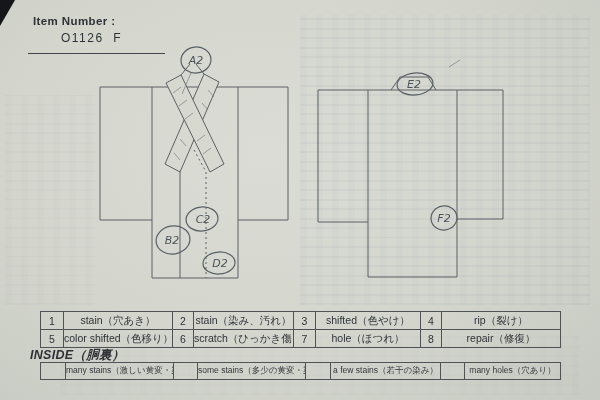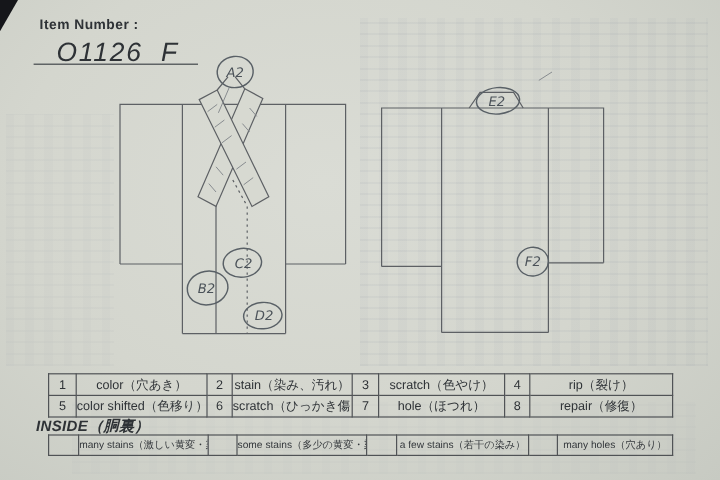--- a/index.html
+++ b/index.html
@@ -27,22 +27,22 @@
   .photo-corner{
     position:absolute;left:0;top:0;width:15px;height:26px;
     background:#15161a;
     clip-path:polygon(0 0,100% 0,0 100%);
   }
   .hdr-label{
     position:absolute;left:33px;top:15px;
     font-size:11.5px;font-weight:700;letter-spacing:.4px;color:#2e3236;
   }
   .hdr-value{
-    position:absolute;left:47px;top:31px;
-    font-size:22px;letter-spacing:1.5px;color:#2e3236;white-space:pre;font-style:italic;
+    position:absolute;left:61px;top:31px;
+    font-size:12px;letter-spacing:1.5px;color:#2e3236;white-space:pre;
   }
   .hdr-underline{
     position:absolute;left:28px;top:53px;width:137px;height:1.2px;
     background:#43474b;
   }
   svg.diagrams{position:absolute;left:0;top:0;}
   svg .sketch{stroke:#5d6064;stroke-width:1;fill:none;}
   svg .band{stroke:#5d6064;stroke-width:1;fill:#d7d9d1;}
   svg .hatch{stroke:#84888c;stroke-width:.8;fill:none;}
   svg .hand{stroke:#596066;stroke-width:1.2;fill:none;}
@@ -155,25 +155,25 @@
       <col style="width:21px">
         <col style="width:100px">
       <col style="width:22px">
         <col style="width:105px">
       <col style="width:21px">
         <col style="width:119px">
     </colgroup>
     <tbody>
         <tr>
       <td>1</td>
-      <td>color（穴あき）</td>
+      <td>stain（穴あき）</td>
       <td>2</td>
       <td>stain（染み、汚れ）</td>
       <td>3</td>
-      <td>scratch（色やけ）</td>
+      <td>shifted（色やけ）</td>
       <td>4</td>
       <td>rip（裂け）</td>
     </tr>
     <tr>
       <td>5</td>
       <td>color shifted（色移り）</td>
       <td>6</td>
       <td>scratch（ひっかき傷）</td>
       <td>7</td>
       <td>hole（ほつれ）</td>

